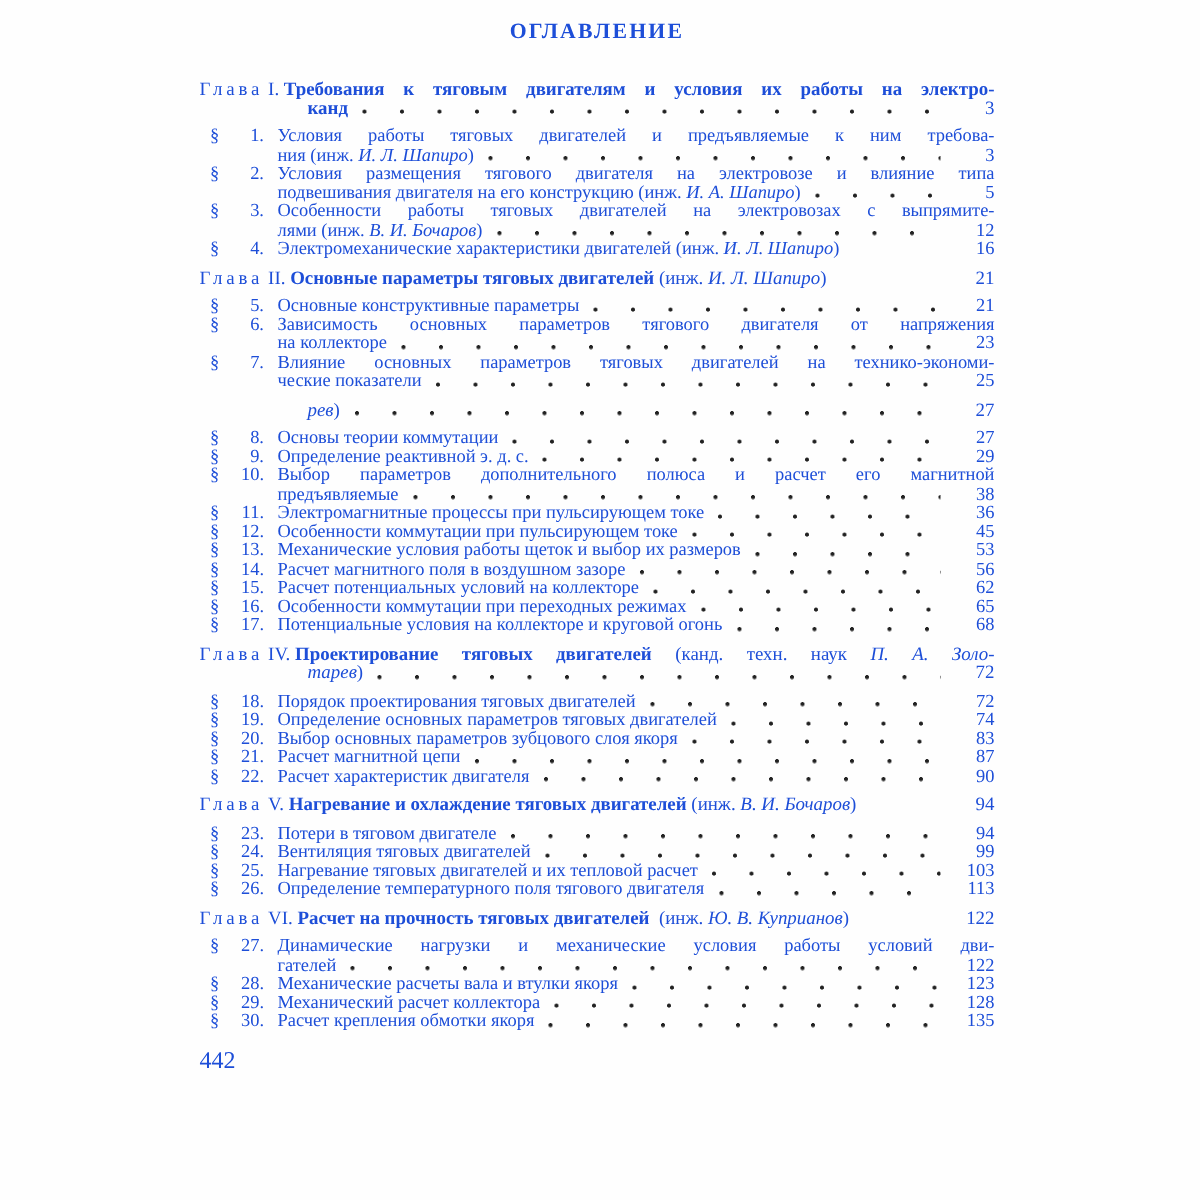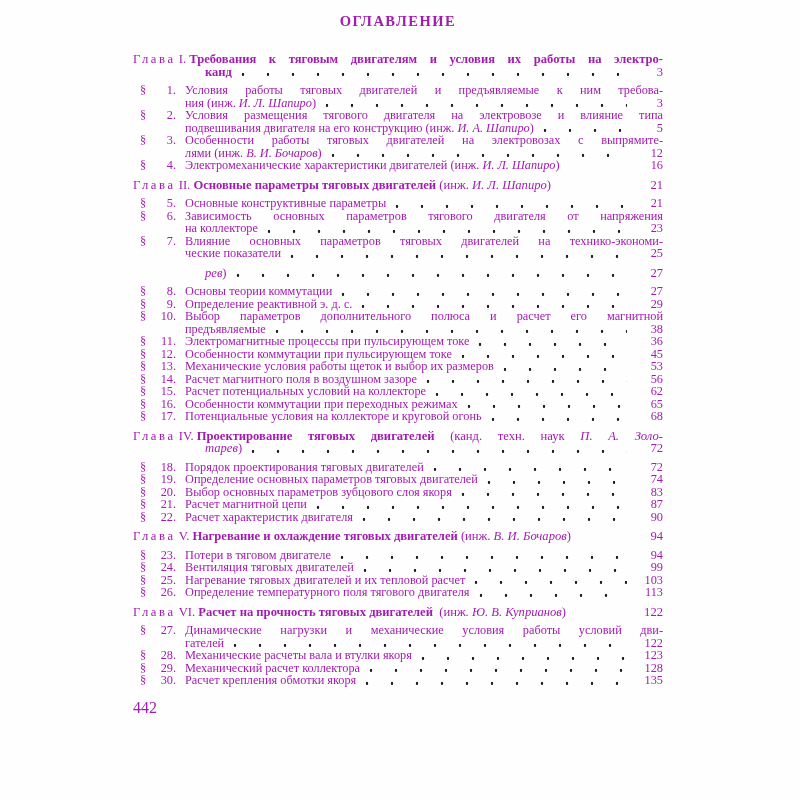--- a/index.html
+++ b/index.html
@@ -6,21 +6,21 @@
     margin: 0;
     padding: 0;
     background: #ffffff;
   }
   .scan-page {
     position: relative;
     width: 800px;
     height: 800px;
     background: #fefefe;
     font-family: "Liberation Serif", "DejaVu Serif", serif;
-    color: #a21caf;
+    color: #1d4ed8;
     overflow: hidden;
   }
   .page-title {
     position: absolute;
     top: 13px;
     left: 0;
     width: 796px;
     text-align: center;
     font-weight: 700;
     font-size: 14.5px;

